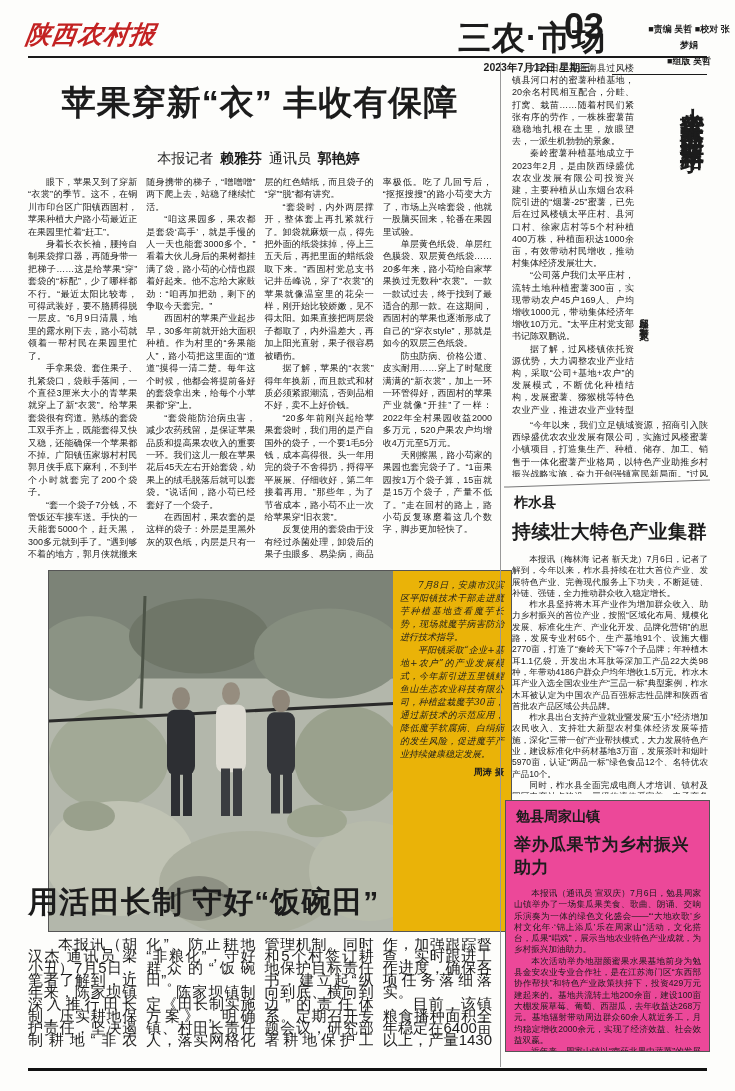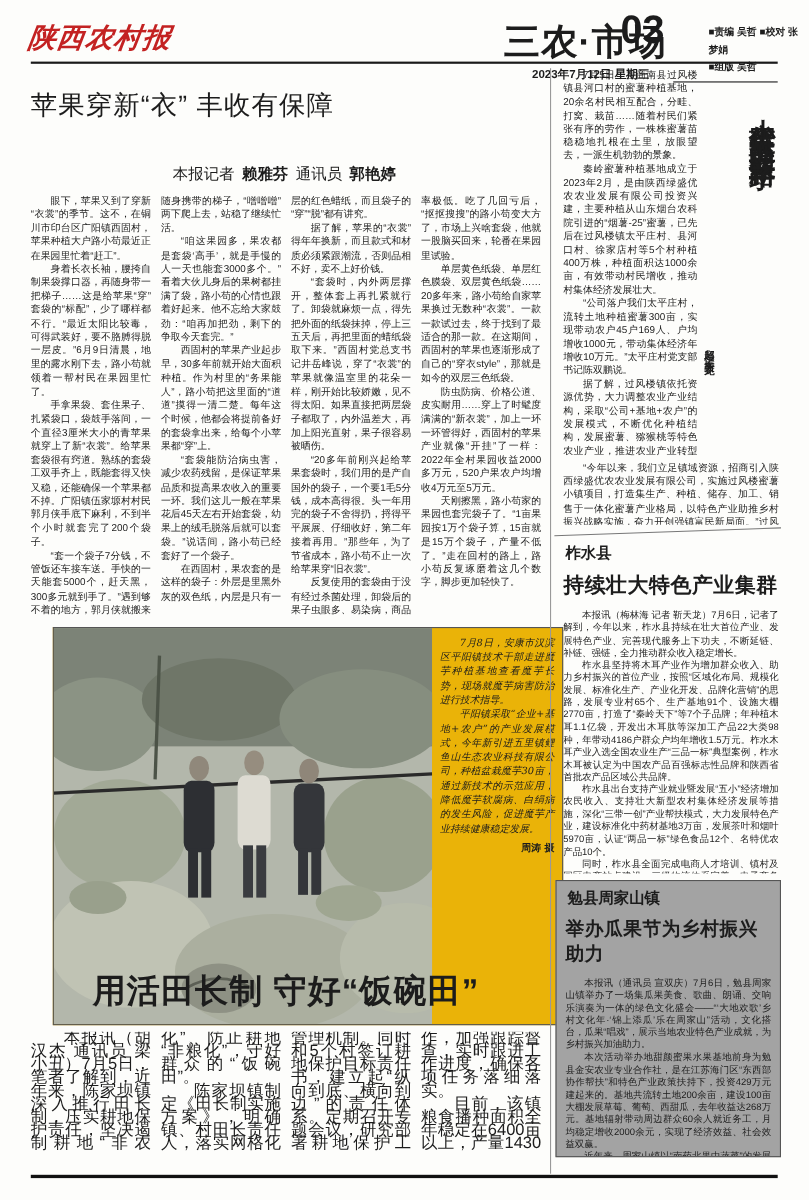--- a/index.html
+++ b/index.html
@@ -5,26 +5,26 @@
   html,body{margin:0;padding:0;}
   body{width:735px;height:1091px;position:relative;background:#fdfdfb;color:#1c1c1c;
        font-family:"Liberation Sans",sans-serif;overflow:hidden;}
   .abs{position:absolute;}
   p{margin:0;text-indent:2em;}
   
   .logo{left:26px;top:18px;font-family:"DejaVu Serif",serif;font-style:italic;font-weight:bold;
         font-size:25px;color:#c32222;transform:skewX(-8deg);letter-spacing:1px;}
   .section-title{left:458px;top:16px;font-size:33px;font-weight:900;letter-spacing:1px;}
   .page-no{left:564px;top:6px;font-size:36px;font-weight:900;font-family:Liberation Sans, sans-serif;}
-  .editors{left:644px;top:21px;width:90px;font-size:9px;font-weight:bold;line-height:16px;}
+  .editors{left:644px;top:21px;width:90px;font-size:9px;font-weight:bold;line-height:16px;text-align:center;}
   .pub-date{left:462px;top:61px;width:150px;text-align:center;font-size:10.5px;font-weight:bold;}
   .header-rule{left:28px;right:28px;top:56px;height:2px;background:#1a1a1a;}
   .header-rule2{left:612px;right:28px;top:74px;height:1px;background:#1a1a1a;}
   
-  .a1-headline{left:28px;top:80px;width:464px;font-size:24px;font-weight:400;letter-spacing:1px;}
+  .a1-headline{left:28px;top:80px;width:464px;text-align:center;font-size:34px;font-weight:700;letter-spacing:1px;}
   .a1-byline{left:28px;top:150px;width:464px;text-align:center;font-size:14px;}
   .a1-byline b{margin:0 3px;}
   .a1-body{left:28px;top:176px;width:464px;height:388px;column-count:4;column-gap:9px;column-fill:auto;
            font-size:9px;line-height:12.4px;text-align:justify;overflow:hidden;}
   
   .photo-box{left:28px;top:570px;width:464px;height:362px;border:1px solid #555;box-sizing:border-box;display:flex;background:#eab308;margin-left:20px;}
   .photo{flex:1;position:relative;overflow:hidden;}
   .photo svg{display:block;width:100%;height:100%;}
   .caption{width:118px;box-sizing:border-box;padding:8px 7px 6px 7px;font-family:"DejaVu Serif",serif;
            font-style:italic;font-size:9px;line-height:13px;text-align:justify;}
@@ -39,26 +39,26 @@
   .r-byline{width:20px;writing-mode:vertical-rl;font-size:9.5px;line-height:20px;padding-top:248px;letter-spacing:1px;}
   .r-byline b{display:inline;}
   .r-headline{width:54px;writing-mode:vertical-rl;font-size:24px;font-weight:900;letter-spacing:4px;padding-top:26px;text-align:left;}
   .r-wide{margin-top:5px;font-size:9px;line-height:12.2px;height:58px;overflow:hidden;text-align:justify;}
   
   .sec-label{font-size:14px;font-weight:bold;margin:0 0 7px 2px;text-indent:0;}
   .sec-headline{font-size:19px;font-weight:900;margin-bottom:9px;letter-spacing:0.5px;text-indent:0;}
   .sec-body{font-size:8.6px;line-height:11.3px;text-align:justify;overflow:hidden;}
   .zs{left:512px;top:494px;width:196px;height:300px;overflow:hidden;}
   .zs .sec-body{height:245px;}
-  .mx{left:505px;top:800px;width:205px;height:252px;border:1px solid #555;box-sizing:border-box;padding:7px 8px;overflow:hidden;background:#a3a3a3;}
+  .mx{left:505px;top:800px;width:205px;height:252px;border:1px solid #555;box-sizing:border-box;padding:7px 8px;overflow:hidden;background:#ec4899;}
   .mx .sec-headline{font-size:17px;}
   .mx .sec-body{height:180px;}
   
   .a2{left:28px;top:882px;width:464px;}
-  .a2-headline{text-align:center;font-size:30px;font-weight:900;letter-spacing:1px;line-height:40px;margin-bottom:16px;text-indent:0;}
+  .a2-headline{font-size:30px;font-weight:900;letter-spacing:1px;line-height:40px;margin-bottom:16px;text-indent:0;}
   .a2-body{column-count:4;column-gap:9px;column-fill:auto;height:118px;overflow:hidden;
            font-size:15px;line-height:12px;text-align:justify;}
   .bottom-rule{left:28px;right:28px;top:1068px;height:3px;background:#111;}
 </style>
 </head>
 <body>
 
 <div>
 
   <div class="abs logo">陕西农村报</div>
@@ -82,22 +82,22 @@
   <div class="abs a1-body">
 
   <p>眼下，苹果又到了穿新“衣裳”的季节。这不，在铜川市印台区广阳镇西固村，苹果种植大户路小苟最近正在果园里忙着“赶工”。</p>
       <p>身着长衣长袖，腰挎自制果袋撑口器，再随身带一把梯子……这是给苹果“穿”套袋的“标配”，少了哪样都不行。“最近太阳比较毒，可得武装好，要不胳膊得脱一层皮。”6月9日清晨，地里的露水刚下去，路小苟就领着一帮村民在果园里忙了。</p>
       <p>手拿果袋、套住果子、扎紧袋口，袋鼓手落间，一个直径3厘米大小的青苹果就穿上了新“衣裳”。给苹果套袋很有窍道。熟练的套袋工双手齐上，既能套得又快又稳，还能确保一个苹果都不掉。广阳镇伍家塬村村民郭月侠手底下麻利，不到半个小时就套完了200个袋子。</p>
       <p>“套一个袋子7分钱，不管饭还车接车送。手快的一天能套5000个，赶天黑，300多元就到手了。”遇到够不着的地方，郭月侠就搬来随身携带的梯子，“噌噌噌”两下爬上去，站稳了继续忙活。</p>
       <p>“咱这果园多，果农都是套袋‘高手’，就是手慢的人一天也能套3000多个。”看着大伙儿身后的果树都挂满了袋，路小苟的心情也跟着好起来。他不忘给大家鼓劲：“咱再加把劲，剩下的争取今天套完。”</p>
       <p>西固村的苹果产业起步早，30多年前就开始大面积种植。作为村里的“务果能人”，路小苟把这里面的“道道”摸得一清二楚。每年这个时候，他都会将提前备好的套袋拿出来，给每个小苹果都“穿”上。</p>
       <p>“套袋能防治病虫害，减少农药残留，是保证苹果品质和提高果农收入的重要一环。我们这儿一般在苹果花后45天左右开始套袋，幼果上的绒毛脱落后就可以套袋。”说话间，路小苟已经套好了一个袋子。</p>
       <p>在西固村，果农套的是这样的袋子：外层是里黑外灰的双色纸，内层是只有一层的红色蜡纸，而且袋子的“穿”“脱”都有讲究。</p>
+      <p>“套袋时，内外两层撑开，整体套上再扎紧就行了。卸袋就麻烦一点，得先把外面的纸袋抹掉，停上三五天后，再把里面的蜡纸袋取下来。”西固村党总支书记井岳峰说，穿了“衣裳”的苹果就像温室里的花朵一样，刚开始比较娇嫩，见不得太阳。如果直接把两层袋子都取了，内外温差大，再加上阳光直射，果子很容易被晒伤。</p>
       <p>据了解，苹果的“衣裳”得年年换新，而且款式和材质必须紧跟潮流，否则品相不好，卖不上好价钱。</p>
-      <p>“套袋时，内外两层撑开，整体套上再扎紧就行了。卸袋就麻烦一点，得先把外面的纸袋抹掉，停上三五天后，再把里面的蜡纸袋取下来。”西固村党总支书记井岳峰说，穿了“衣裳”的苹果就像温室里的花朵一样，刚开始比较娇嫩，见不得太阳。如果直接把两层袋子都取了，内外温差大，再加上阳光直射，果子很容易被晒伤。</p>
       <p>“20多年前刚兴起给苹果套袋时，我们用的是产自国外的袋子，一个要1毛5分钱，成本高得很。头一年用完的袋子不舍得扔，捋得平平展展、仔细收好，第二年接着再用。”那些年，为了节省成本，路小苟不止一次给苹果穿“旧衣裳”。</p>
       <p>反复使用的套袋由于没有经过杀菌处理，卸袋后的果子虫眼多、易染病，商品率极低。吃了几回亏后，“抠抠搜搜”的路小苟变大方了，市场上兴啥套袋，他就一股脑买回来，轮番在果园里试验。</p>
       <p>单层黄色纸袋、单层红色膜袋、双层黄色纸袋……20多年来，路小苟给自家苹果换过无数种“衣裳”。一款一款试过去，终于找到了最适合的那一款。在这期间，西固村的苹果也逐渐形成了自己的“穿衣style”，那就是如今的双层三色纸袋。</p>
       <p>防虫防病、价格公道、皮实耐用……穿上了时髦度满满的“新衣裳”，加上一环一环管得好，西固村的苹果产业就像“开挂”了一样：2022年全村果园收益2000多万元，520户果农户均增收4万元至5万元。</p>
       <p>天刚擦黑，路小苟家的果园也套完袋子了。“1亩果园按1万个袋子算，15亩就是15万个袋子，产量不低了。”走在回村的路上，路小苟反复琢磨着这几个数字，脚步更加轻快了。</p>
     </div>
 
   <div class="abs photo-box">
     <div class="photo">
       <svg viewBox="0 0 344 288" preserveAspectRatio="none">

